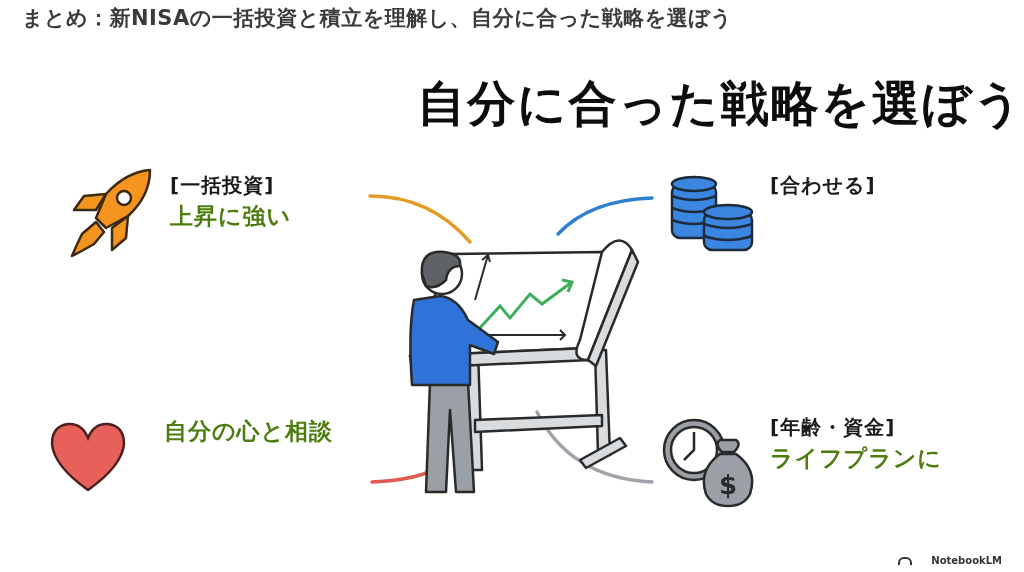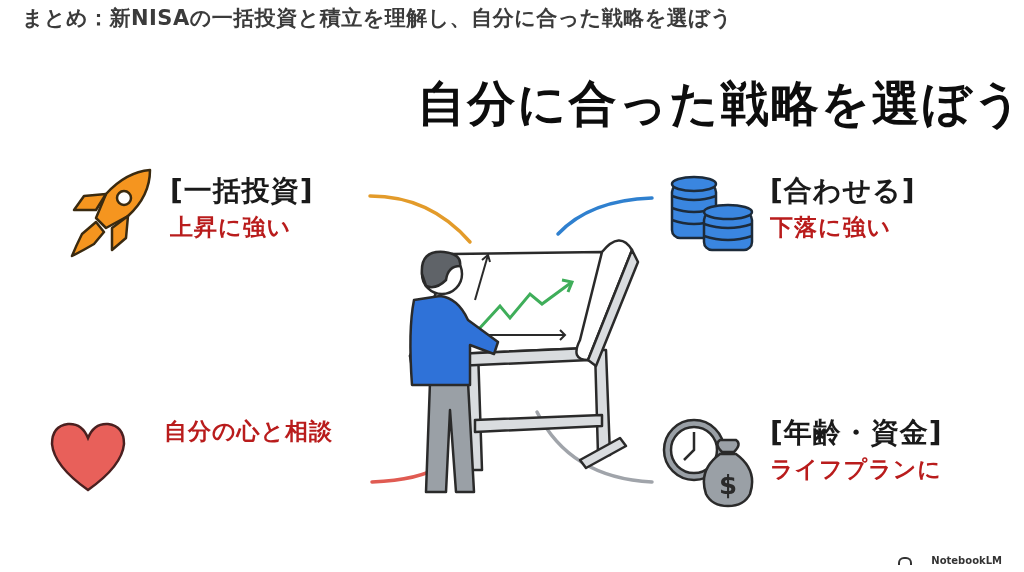--- a/index.html
+++ b/index.html
@@ -15,25 +15,25 @@
     font-size: 21px; font-weight: bold; color: #3b3b3b;
     letter-spacing: 0.5px; white-space: nowrap;
   }
   .main-title {
     position: absolute; left: 0; right: 0; top: 72px;
     text-align: right; font-size: 48px; font-weight: bold; color: #0d0d0d;
     letter-spacing: 2px;
   }
   .block { position: absolute; }
   .block .label {
-    font-size: 28px; font-weight: bold; color: #1a1a1a; white-space: nowrap;
+    font-size: 20px; font-weight: bold; color: #1a1a1a; white-space: nowrap;
     letter-spacing: 1px;
   }
   .block .desc {
-    font-size: 23px; font-weight: bold; color: #b91c1c; white-space: nowrap;
+    font-size: 23px; font-weight: bold; color: #4d7c0f; white-space: nowrap;
     line-height: 34px; letter-spacing: 1px;
   }
   .icon { position: absolute; }
   .illustration { position: absolute; left: 370px; top: 170px; width: 290px; height: 330px; }
   .watermark {
     position: absolute; right: 22px; bottom: 6px;
     font-size: 10px; font-weight: bold; color: #333;
     display: flex; align-items: center; gap: 19px;
   }
 </style>
@@ -74,21 +74,20 @@
       <ellipse cx="26" cy="12" rx="22" ry="7"></ellipse>
       <path d="M4 24 Q26 32 48 24 M4 36 Q26 44 48 36 M4 48 Q26 56 48 48" fill="none"></path>
       <rect x="36" y="40" width="48" height="38" rx="8"></rect>
       <ellipse cx="60" cy="40" rx="24" ry="7"></ellipse>
       <path d="M36 52 Q60 60 84 52 M36 64 Q60 72 84 64" fill="none"></path>
     </g>
   </svg>
 </div>
 <div class="block" style="left:770px;top:172px">
   <div class="label">[合わせる]</div>
-  <div class="desc">下落に強い</div>
 </div>
 
 <div class="icon" style="left:48px;top:420px">
   <svg width="80" height="74" viewBox="0 0 80 74">
     <path d="M40 70 Q6 46 4 24 Q4 6 20 4 Q34 3 40 18 Q46 3 60 4 Q76 6 76 24 Q74 46 40 70 Z" fill="#e8605a" stroke="#4a2020" stroke-width="2.5"></path>
   </svg>
 </div>
 <div class="block" style="left:128px;top:414px">
   <div class="desc" style="margin-left:36px">自分の心と相談</div>
 </div>

